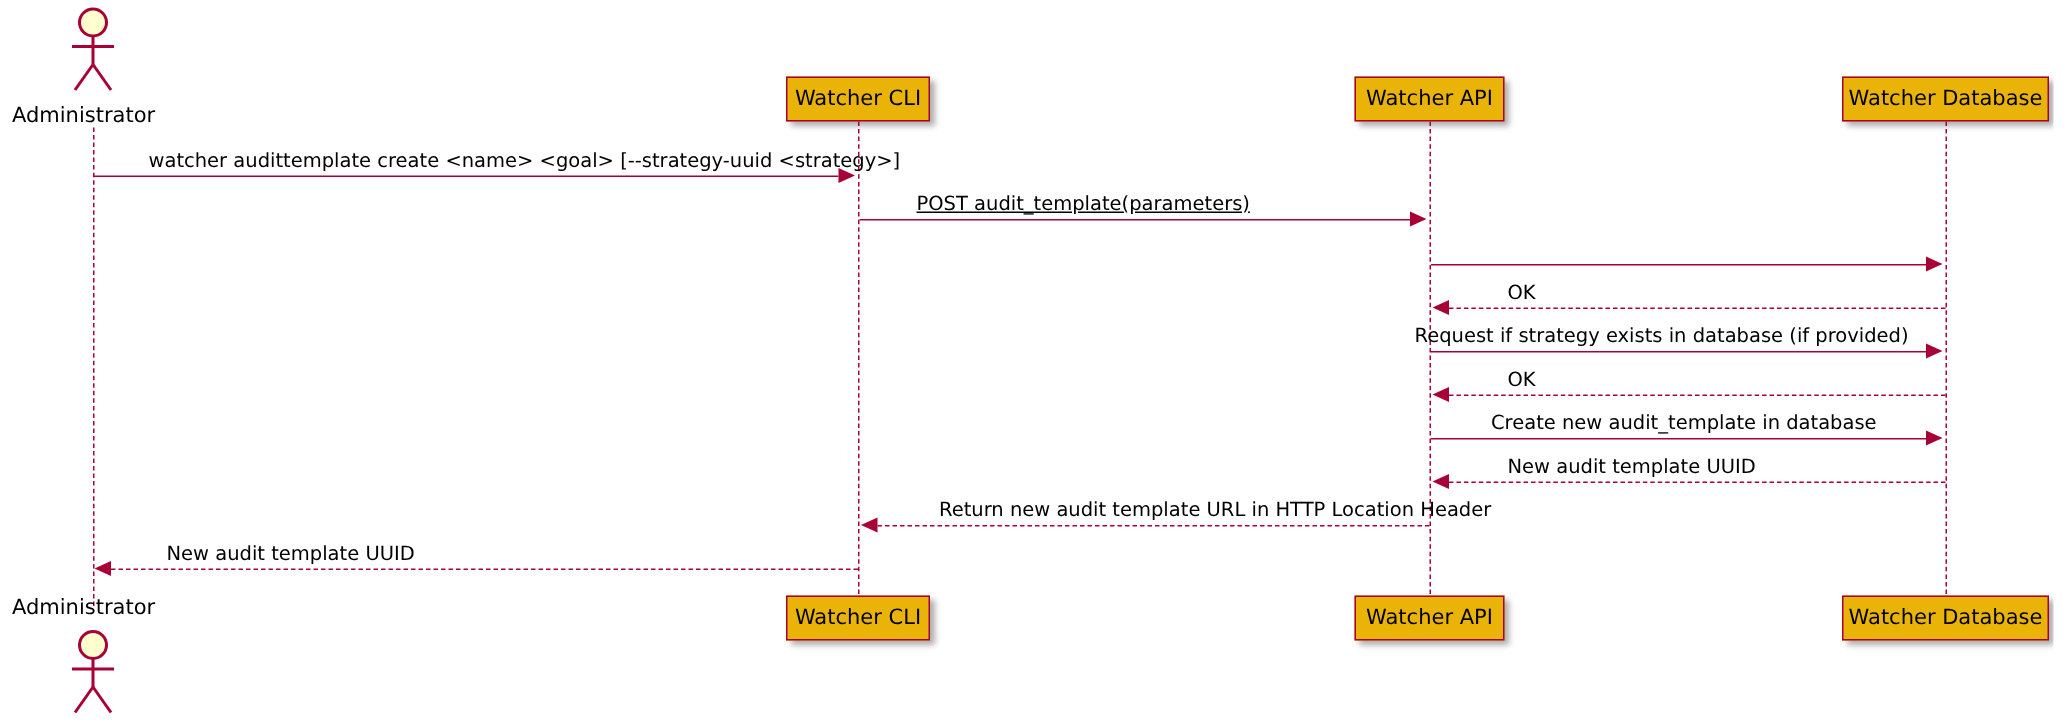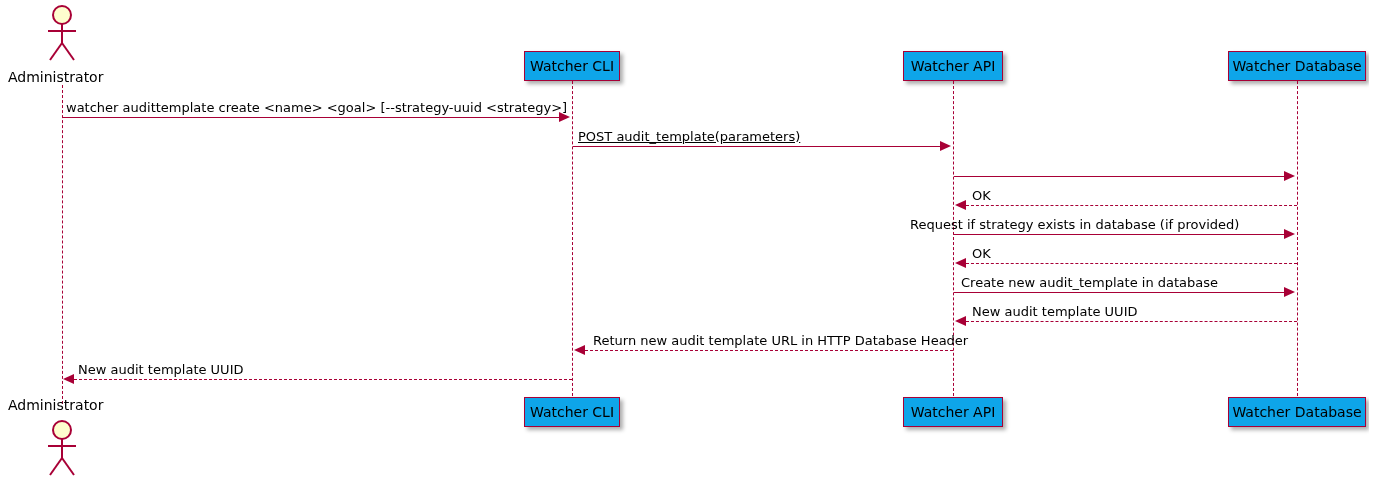--- a/index.html
+++ b/index.html
@@ -14,21 +14,21 @@
     position: relative;
     width: 1369px;
     height: 483px;
     background: #FFFFFF;
     overflow: hidden;
   }
   
   .participant {
     position: absolute;
     box-sizing: border-box;
-    background: #0ea5e9;
+    background: #eab308;
     border: 1.5px solid #A80036;
     color: #000000;
     font-size: 14px;
     line-height: 1;
     text-align: center;
     white-space: nowrap;
     display: flex;
     align-items: center;
     justify-content: center;
     box-shadow: 3px 3px 4px rgba(0,0,0,0.32);
@@ -59,20 +59,21 @@
   }
   .msg-line.dotted {
     border-top: 1.5px dashed #A80036;
   }
   .msg-label {
     position: absolute;
     font-size: 13px;
     color: #000000;
     white-space: nowrap;
     line-height: 1;
+    margin-left: 33px;
   }
   .arrowhead {
     position: absolute;
     width: 0;
     height: 0;
   }
   .arrowhead.right {
     border-top: 5px solid transparent;
     border-bottom: 5px solid transparent;
     border-left: 11px solid #A80036;
@@ -132,21 +133,21 @@
   <div class="arrowhead left" style="left:955px; top:258px;"></div>
 
   <div class="msg-label" style="left:961px; top:276px;">Create new audit_template in database</div>
   <div class="msg-line" style="left:954px; top:292px; width:330px;"></div>
   <div class="arrowhead right" style="left:1284px; top:287px;"></div>
 
   <div class="msg-label" style="left:972px; top:305px;">New audit template UUID</div>
   <div class="msg-line dotted" style="left:966px; top:321px; width:331px;"></div>
   <div class="arrowhead left" style="left:955px; top:316px;"></div>
 
-  <div class="msg-label" style="left:593px; top:334px;">Return new audit template URL in HTTP Database Header</div>
+  <div class="msg-label" style="left:593px; top:334px;">Return new audit template URL in HTTP Location Header</div>
   <div class="msg-line dotted" style="left:585px; top:350px; width:368px;"></div>
   <div class="arrowhead left" style="left:574px; top:345px;"></div>
 
   <div class="msg-label" style="left:78px; top:363px;">New audit template UUID</div>
   <div class="msg-line dotted" style="left:74px; top:379px; width:498px;"></div>
   <div class="arrowhead left" style="left:63px; top:374px;"></div>
 
   <div class="participant" style="left:524px; top:397px; width:96px;">Watcher CLI</div>
 
   <div class="participant" style="left:903px; top:397px; width:100px;">Watcher API</div>

